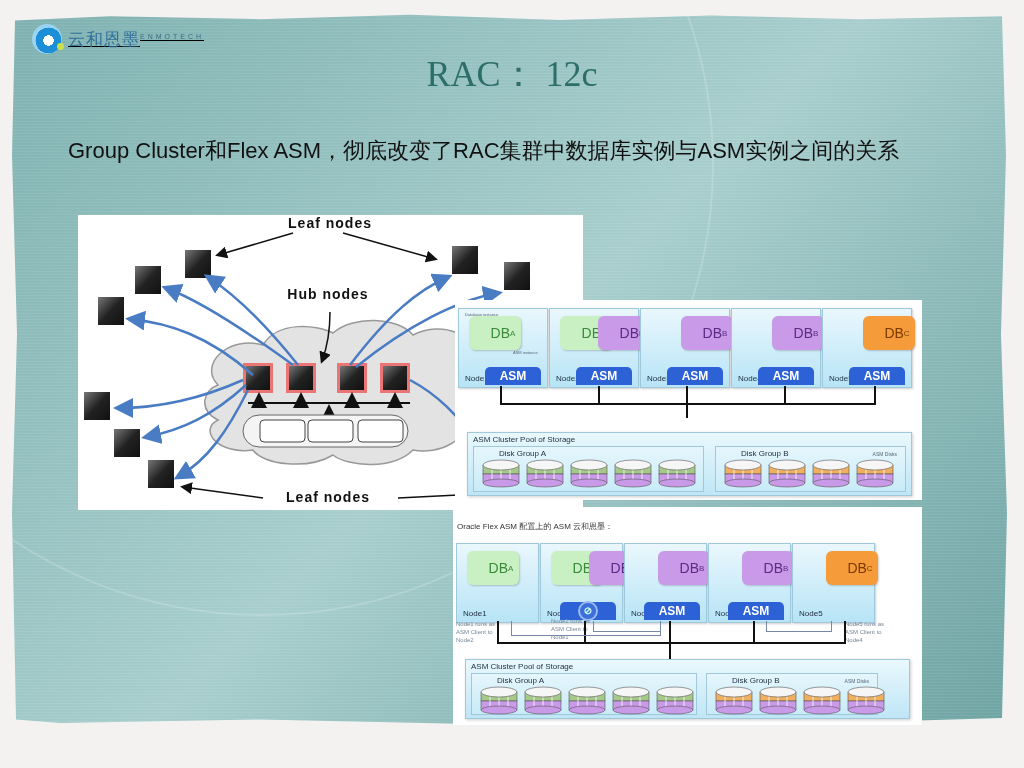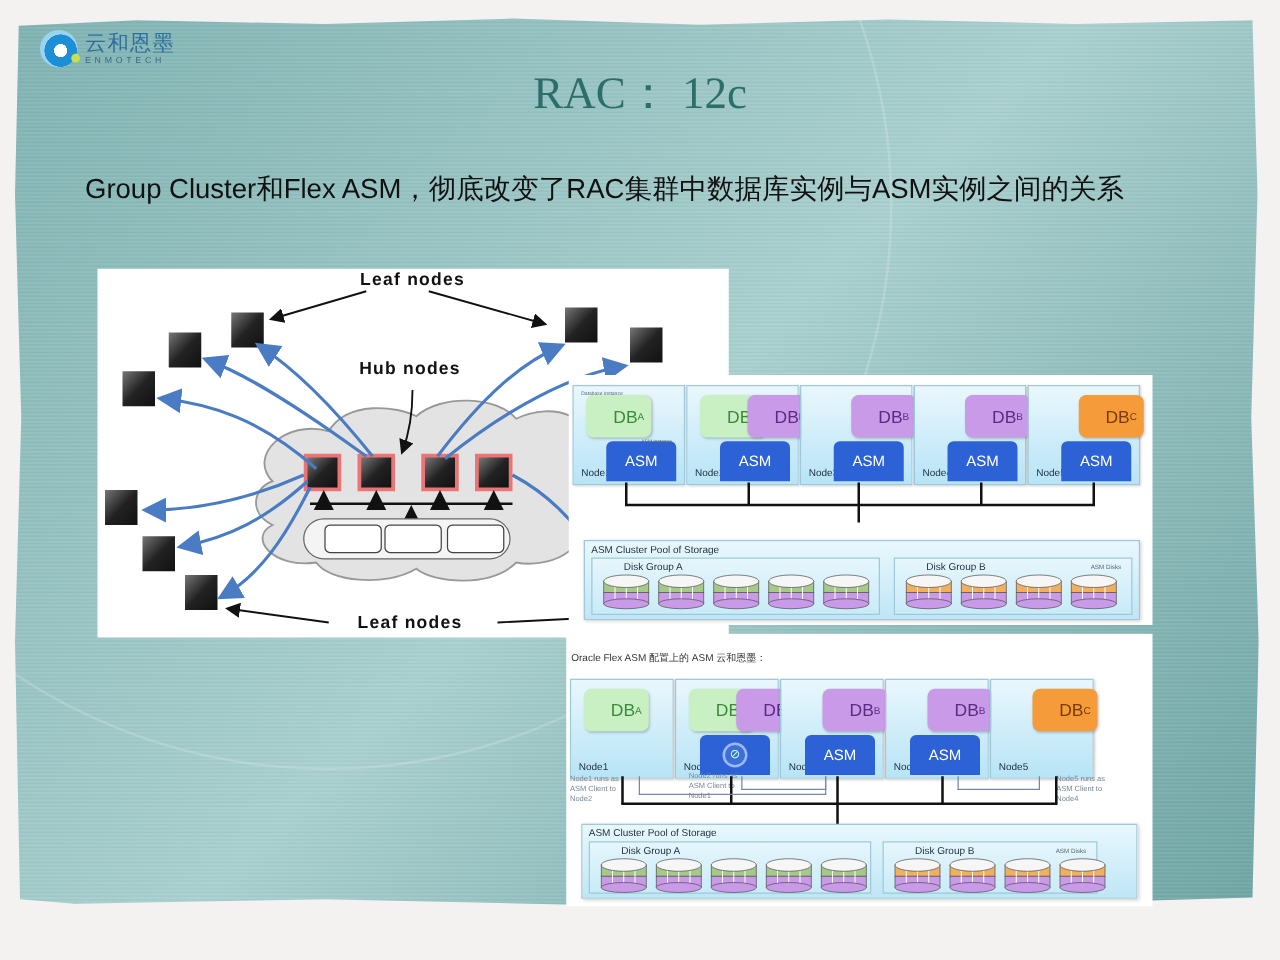--- a/index.html
+++ b/index.html
@@ -8,36 +8,36 @@
     background: linear-gradient(135deg,#7fb3b2 0%,#9cc7c6 35%,#a9d0cf 50%,#8fbdbc 70%,#6fa6a5 100%);
     clip-path: polygon(0.5% 1.2%, 10% 0.6%, 25% 1.0%, 40% 0.4%, 55% 1.1%, 70% 0.5%, 85% 1.0%, 99.2% 0.6%, 99.6% 20%, 99.1% 45%, 99.7% 70%, 99.2% 98.6%, 85% 99.2%, 65% 98.7%, 45% 99.4%, 25% 98.8%, 5% 99.3%, 0.6% 98.8%, 0.2% 70%, 0.7% 45%, 0.2% 20%);
   }
   .slide::before { content:""; position:absolute; inset:0;
     background: repeating-linear-gradient(0deg, rgba(255,255,255,0.05) 0px, rgba(255,255,255,0.05) 1px, rgba(0,0,0,0.03) 2px, rgba(0,0,0,0) 3px); }
   .slide::after { content:""; position:absolute; left:-200px; top:-300px; width:900px; height:900px; border-radius:50%;
     border:2px solid rgba(255,255,255,0.18); }
   .logo { position:absolute; left:32px; top:24px; display:flex; align-items:center; gap:6px; }
   .logo-mark { width:30px; height:30px; border-radius:50%; background:radial-gradient(circle at 55% 55%, #fff 0 22%, #1d8fd6 23% 55%, #9bd3f3 56% 100%); position:relative; }
   .logo-mark::after { content:""; position:absolute; right:-2px; bottom:4px; width:7px; height:7px; border-radius:50%; background:#c9e04b; }
-  .logo-text { display:flex; flex-direction:column; line-height:1; }
+  .logo-text { display:flex; flex-direction:row; line-height:1;text-decoration:underline; }
   .logo-cn { font-size:17px; color:#2f6f9b; letter-spacing:1px; }
   .logo-en { font-size:7px; color:#3c6a80; letter-spacing:3px; margin-top:2px; }
   .title { position:absolute; left:0; width:1024px; top:50px; text-align:center; font-family:"Liberation Serif", serif; font-size:36px; color:#2c6e6a; }
   .body-text { position:absolute; left:68px; top:135px; width:890px; font-size:22px; line-height:32px; color:#111; }
   .diagram1 { position:absolute; left:78px; top:215px; width:505px; height:295px; background:#fff; overflow:hidden; }
   .diagram2 { position:absolute; left:455px; top:300px; width:467px; height:200px; background:#fff; }
   .diagram3 { position:absolute; left:453px; top:507px; width:469px; height:218px; background:#fff; }
   .node { position:absolute; top:8px; height:78px; background:linear-gradient(180deg,#eaf7fd,#b7e4f6); border:1px solid #9fc9da; box-shadow:1px 1px 2px rgba(0,0,0,0.2); }
   .node-label { position:absolute; left:6px; bottom:4px; font-size:8px; color:#234; }
   .db { position:absolute; top:7px; width:36px; height:34px; border-radius:6px; font-size:14px; display:flex; align-items:center; justify-content:center; box-shadow:1px 1px 2px rgba(0,0,0,0.2);padding-left:16px; }
   .db sub { font-size:8px; vertical-align:-3px; }
   .db.a { background:#c9f0c3; color:#3a8a3a; }
   .db.b { background:#c99ae8; color:#5b2a86; }
   .db.c { background:#f59b3a; color:#7a3a00; }
-  .asm { position:absolute; bottom:2px; right:6px; width:56px; height:32px; background:#2c62d6; border-radius:5px 5px 0 0; color:#fff; font-size:12px; font-weight:normal; display:flex; align-items:center; justify-content:center; }
+  .asm { position:absolute; bottom:2px; right:6px; width:56px; height:18px; background:#2c62d6; border-radius:5px 5px 0 0; color:#fff; font-size:12px; font-weight:bold; display:flex; align-items:center; justify-content:center; }
   .tiny { position:absolute; font-size:4px; color:#567; }
   .pool { position:absolute; background:linear-gradient(180deg,#e9f8fd,#bfe6f6); border:1px solid #9fc9da; box-shadow:1px 1px 3px rgba(0,0,0,0.2); }
   .pool-label { position:absolute; left:5px; top:2px; font-size:8px; color:#234; }
   .dg { position:absolute; border:1px solid #9fc9da; background:linear-gradient(180deg,#e6f6fc,#c8ebf8); }
   .dg-label { position:absolute; left:5px; top:2px; font-size:8px; color:#234;padding-left:20px; }
   .disk { position:absolute; width:38px; height:34px; }
   .conn { position:absolute; background:#111; }
   .note { position:absolute; font-size:6px; color:#789; line-height:8px; }
   .d3-caption { position:absolute; left:4px; top:14px; font-size:8px; color:#333; }
 </style>

